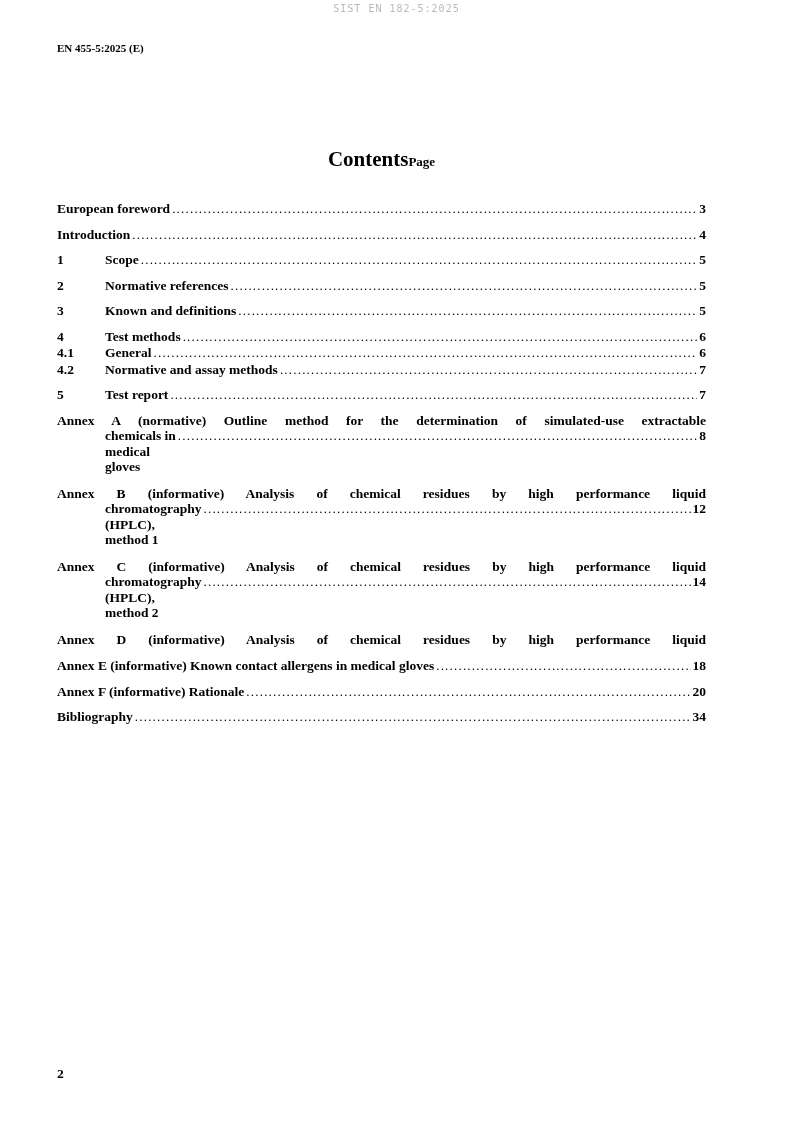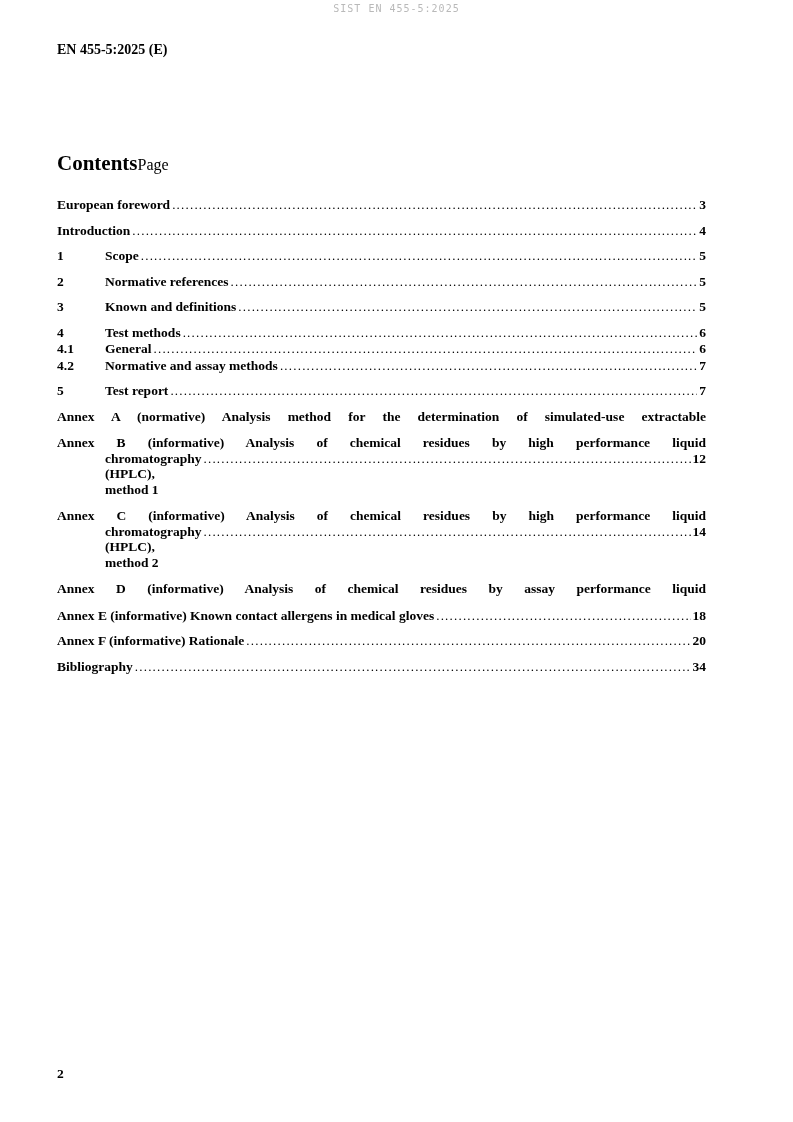--- a/index.html
+++ b/index.html
@@ -27,39 +27,39 @@
     font-weight: normal;
   }
   .content {
     position: absolute;
     left: 57px;
     right: 87px;
     top: 0;
   }
   .doc-ref {
     margin-top: 42px;
-    font-size: 14px;
+    font-size: 11px;
     font-weight: bold;
   }
   .contents-header {
     margin-top: 93px;
     display: flex;
-    justify-content: flex-start;
+    justify-content: center;
     align-items: baseline;
   }
   .contents-title {
     font-size: 21px;
     font-weight: bold;
   }
   .page-label {
-    font-size: 16px;
-    font-weight: normal;
+    font-size: 13px;
+    font-weight: bold;
   }
   .toc {
-    margin-top: 21px;
+    margin-top: 29px;
   }
   .entry {
     display: flex;
     align-items: baseline;
     font-size: 13.5px;
     font-weight: bold;
     line-height: 15.5px;
     margin-bottom: 10px;
   }
   .entry.tight { margin-bottom: 1px; }
@@ -105,21 +105,21 @@
     top: 1066px;
     font-size: 13.5px;
     font-weight: bold;
   }
 </style>
 </head>
 <body>
 
 <div class="page">
 
-  <div class="watermark">SIST EN 455-5:2025</div>
+  <div class="watermark">SIST EN 182-5:2025</div>
 
   <div class="content">
 
     <div class="doc-ref">EN 455-5:2025 (E)</div>
 
     <div class="contents-header">
       <span class="contents-title">Contents</span>
       <span class="page-label">Page</span>
     </div>
 
@@ -180,21 +180,26 @@
       </div>
 
       <div class="entry">
         <span class="num">5</span>
         <span class="t">Test report</span>
         <span class="dots"></span>
         <span class="pg">7</span>
       </div>
 
       <div class="entry-multi">
-        <div class="line1">Annex A (normative)  Analysis method for the determination of simulated-use extractable</div>
+        <div class="line1">Annex A (normative)  Outline method for the determination of simulated-use extractable</div>
+        <div class="line2">
+          <span class="t">chemicals in medical gloves</span>
+          <span class="dots"></span>
+          <span class="pg">8</span>
+        </div>
       </div>
 
       <div class="entry-multi">
         <div class="line1">Annex B (informative)  Analysis of chemical residues by high performance liquid</div>
         <div class="line2">
           <span class="t">chromatography (HPLC), method 1</span>
           <span class="dots"></span>
           <span class="pg">12</span>
         </div>
       </div>
@@ -202,21 +207,21 @@
       <div class="entry-multi">
         <div class="line1">Annex C (informative)  Analysis of chemical residues by high performance liquid</div>
         <div class="line2">
           <span class="t">chromatography (HPLC), method 2</span>
           <span class="dots"></span>
           <span class="pg">14</span>
         </div>
       </div>
 
       <div class="entry-multi">
-        <div class="line1">Annex D (informative)  Analysis of chemical residues by assay performance liquid</div>
+        <div class="line1">Annex D (informative)  Analysis of chemical residues by high performance liquid</div>
       </div>
 
       <div class="entry">
         <span class="t">Annex E (informative)  Known contact allergens in medical gloves</span>
         <span class="dots"></span>
         <span class="pg">18</span>
       </div>
 
       <div class="entry">
         <span class="t">Annex F (informative)  Rationale</span>

